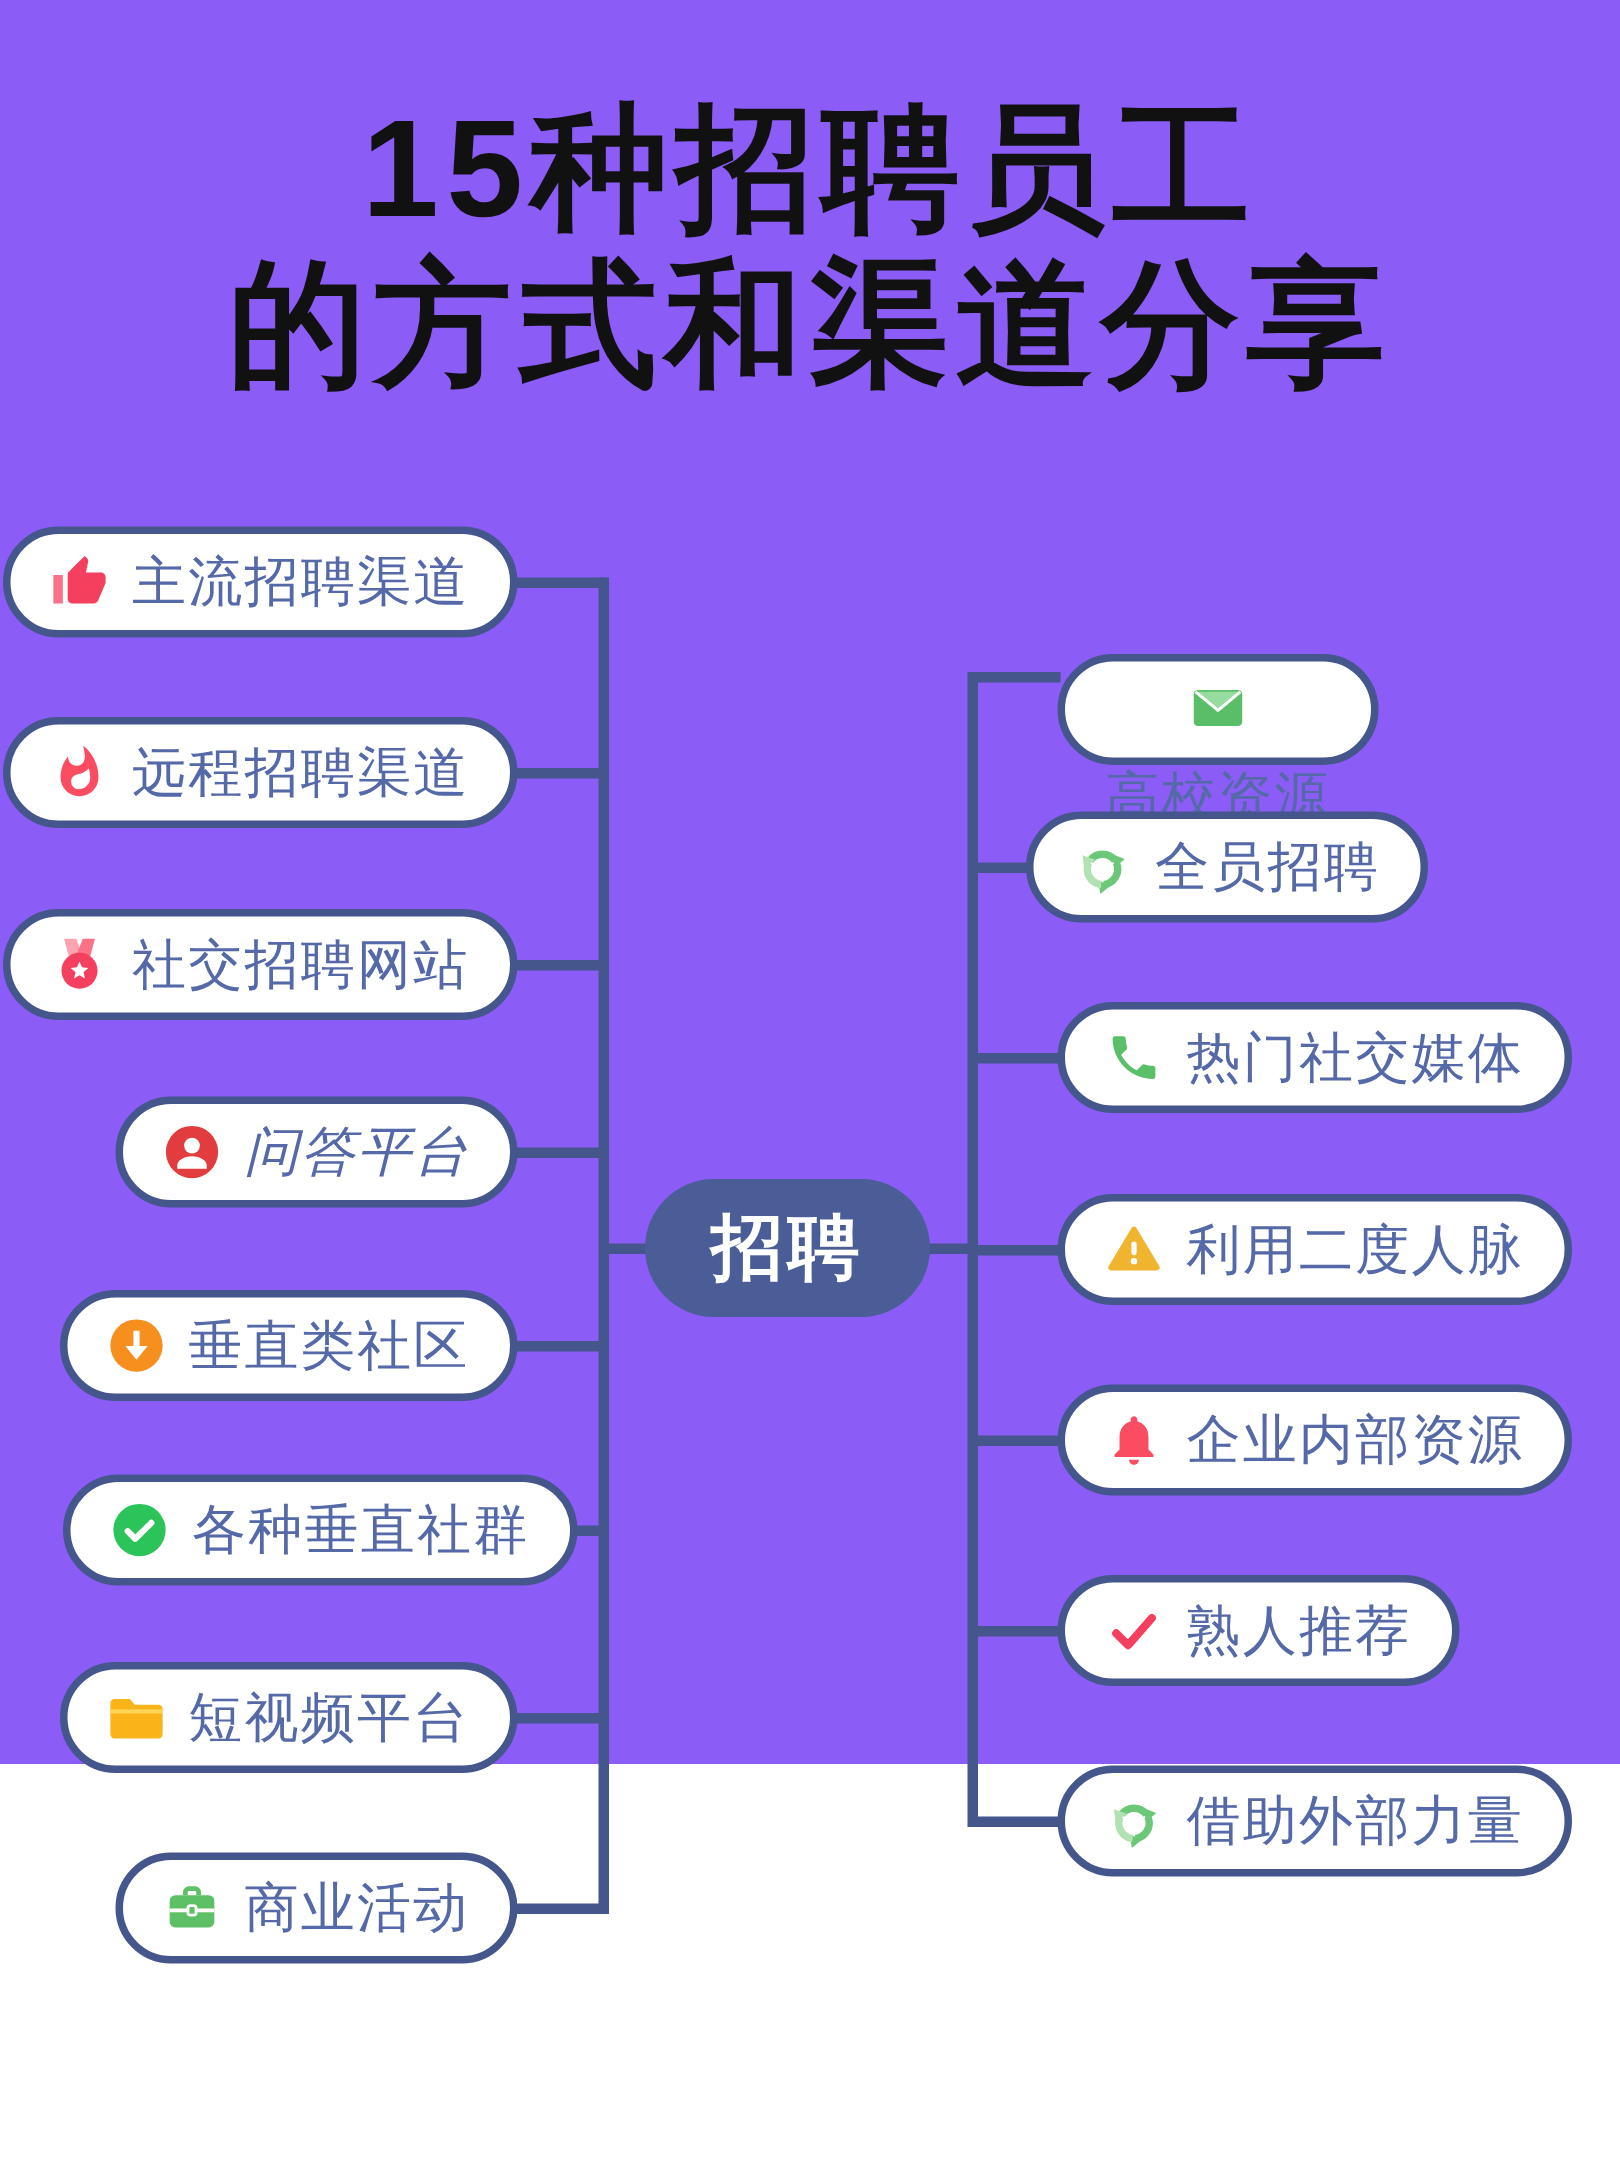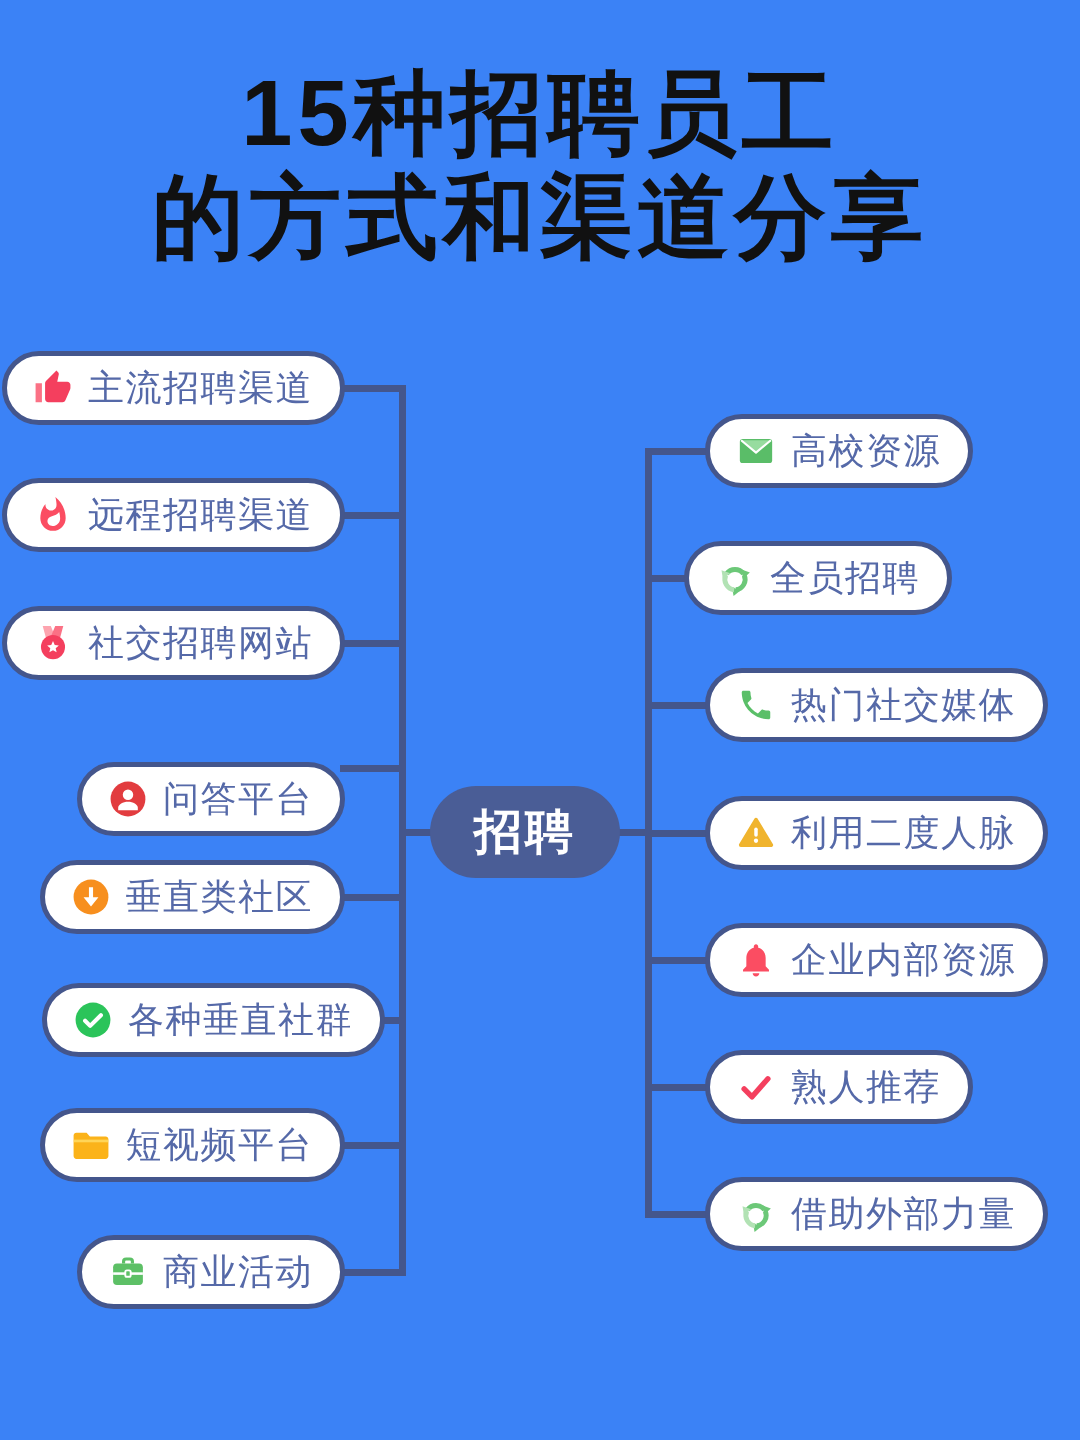--- a/index.html
+++ b/index.html
@@ -1,21 +1,21 @@
 <!DOCTYPE html>
 <html style="--line_color: #44568c; --pill_border: #44568c; --pill_text: #5569a8; --center_bg: #4a5d96; --center_text: #ffffff; --title_color: #111111; --accent_red: #f43f5e; --accent_pink: #fb7185; --accent_orange: #f78f1e; --accent_yellow: #f0b42e; --accent_amber: #fbb31a; --accent_green: #2bc45a; --accent_soft_green: #6cc878;"><head>
 <meta charset="utf-8">
 <style>
   html,body{margin:0;padding:0;}
   body{
     width:1080px;height:1440px;background:#ffffff;
     font-family:"Liberation Sans","DejaVu Sans",sans-serif;
     overflow:hidden;position:relative;
   }
-  #canvas{position:absolute;inset:0;width:1080px;height:1440px;background:#3b82f6;}
+  #canvas{position:absolute;inset:0;width:1080px;height:1176px;background:#8b5cf6;}
   .title{
     position:absolute;top:62px;left:0;width:1080px;text-align:center;
     font-weight:900;font-size:92px;line-height:1.13;color:var(--title_color,#111);
     letter-spacing:5px;white-space:nowrap;
   }
   .pill{
     position:absolute;height:74px;box-sizing:border-box;z-index:2;
     background:#fff;border:5px solid var(--pill_border,#44568c);
     border-radius:40px;display:inline-flex;align-items:center;gap:16px;
     padding:12px 27px;white-space:nowrap;
@@ -64,21 +64,21 @@
       <span class="pill-icon">
         <svg viewBox="0 0 24 24">
           <path fill="#fda4af" d="M5.5 1.2 L10.6 1.2 L13.6 8.6 L8 10.4 Z"></path>
           <path fill="#fb7185" d="M18.5 1.2 L13.4 1.2 L10.4 8.6 L16 10.4 Z"></path>
           <circle cx="12" cy="14.6" r="7.6" fill="#f43f5e"></circle>
           <path fill="#fff" d="M12 10.8l1.1 2.4 2.6.3-2 1.8.6 2.6-2.3-1.4-2.3 1.4.6-2.6-2-1.8 2.6-.3z"></path>
         </svg>
       </span>
       <span class="pill-label">社交招聘网站</span>
     </div>
-    <div class="pill left" style="top: 762px; right: 735px;">
+    <div class="pill left" style="top: 731px; right: 735px; font-style: italic;">
       <span class="pill-icon">
         <svg viewBox="0 0 24 24">
           <circle cx="12" cy="12" r="11" fill="#e23c3f"></circle>
           <circle cx="12" cy="9.3" r="3.3" fill="#fff"></circle>
           <path fill="#fff" d="M12 13.8c-3.2 0-6.2 1.7-6.2 3.8v1.5h12.4v-1.5c0-2.1-3-3.8-6.2-3.8z"></path>
         </svg>
       </span>
       <span class="pill-label">问答平台</span>
     </div>
     <div class="pill left" style="top: 860px; right: 735px;">
@@ -112,21 +112,21 @@
       <span class="pill-icon">
         <svg viewBox="0 0 24 24">
           <path d="M9.2 6.6V5.4c0-.9.7-1.6 1.6-1.6h2.4c.9 0 1.6.7 1.6 1.6v1.2" fill="none" stroke="#5dc066" stroke-width="2"></path>
           <rect x="2.6" y="6.6" width="18.8" height="13.6" rx="2.4" fill="#5dc066"></rect>
           <rect x="2.6" y="12.2" width="18.8" height="1.6" fill="#fff"></rect>
           <rect x="10.3" y="11" width="3.4" height="4" rx="1" fill="#5dc066" stroke="#fff" stroke-width="1.2"></rect>
         </svg>
       </span>
       <span class="pill-label">商业活动</span>
     </div>
-    <div class="pill right" style="top: 414px; left: 705px;">
+    <div class="pill right" style="top: 436px; left: 705px; flex-direction: column;">
       <span class="pill-icon">
         <svg viewBox="0 0 24 24">
           <rect x="1.8" y="4.4" width="20.4" height="15.2" rx="1.8" fill="#5abd68"></rect>
           <path d="M2.6 5.2 L12 13 L21.4 5.2" fill="#97dc9f" stroke="#fff" stroke-width="1.3" stroke-linejoin="round"></path>
         </svg>
       </span>
       <span class="pill-label">高校资源</span>
     </div>
     <div class="pill right" style="top: 541px; left: 684px;">
       <span class="pill-icon">

